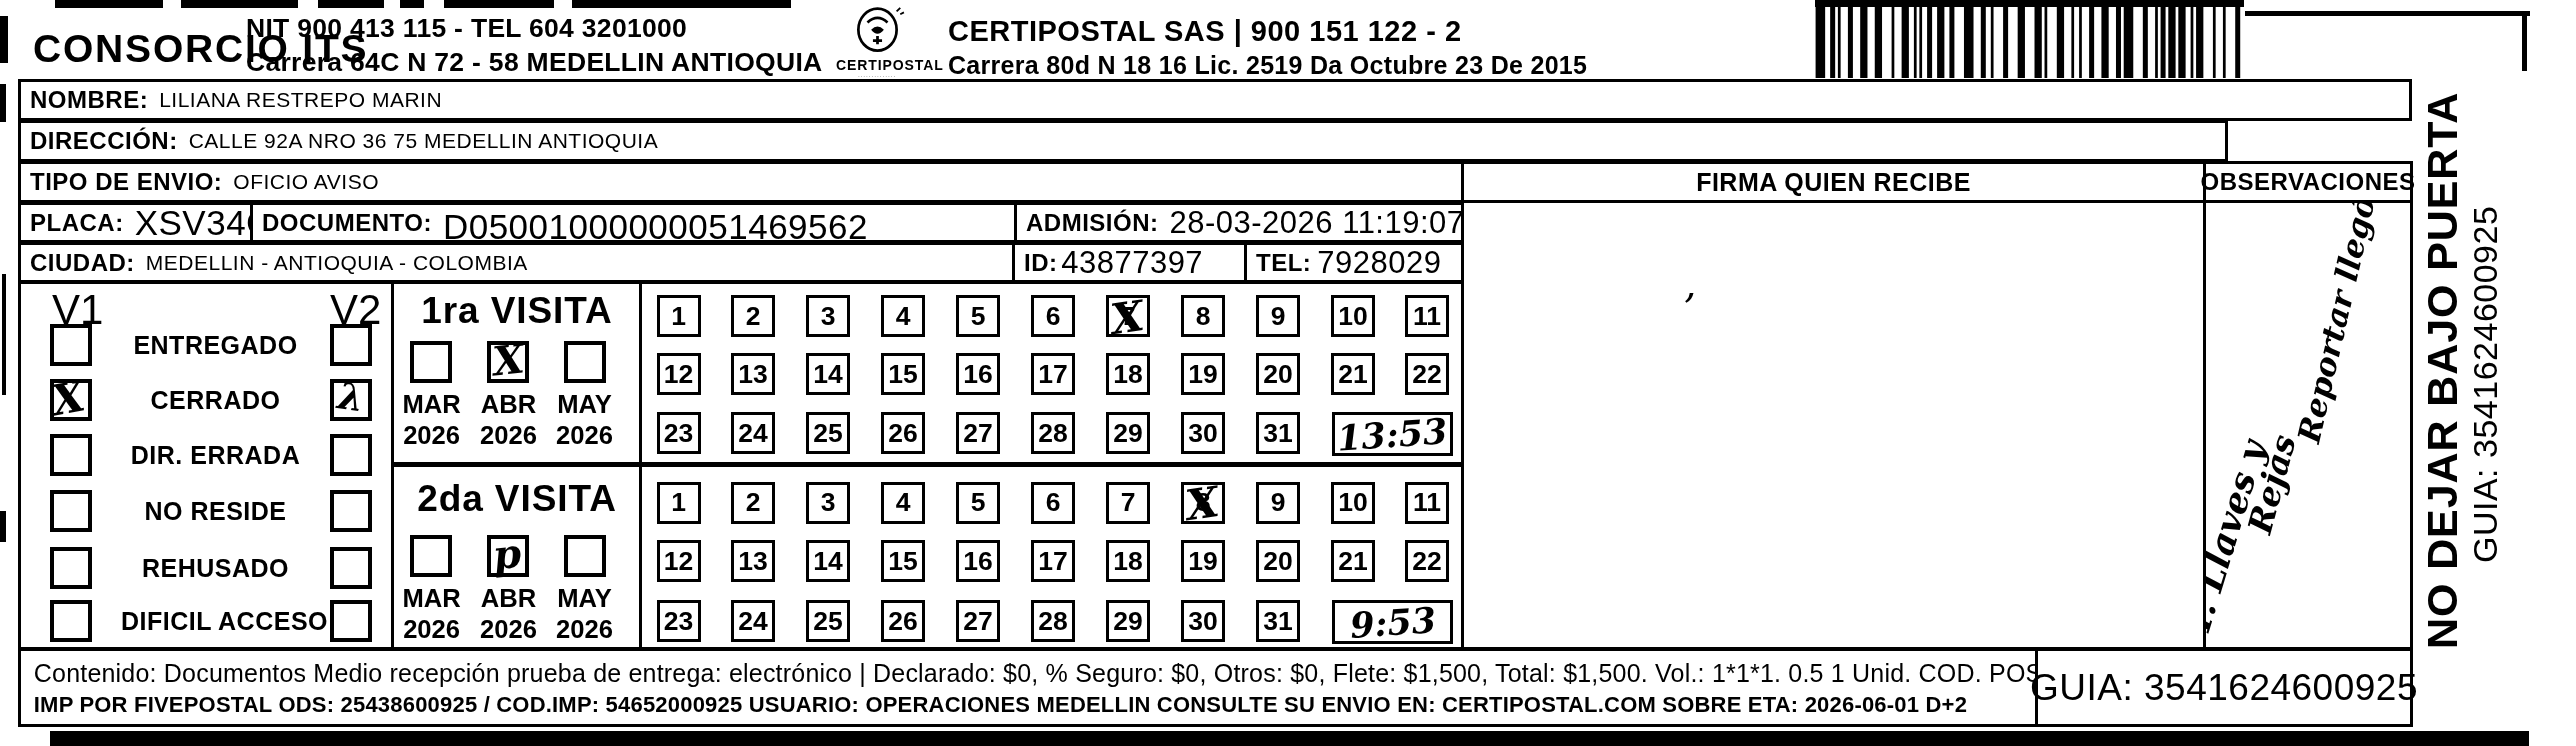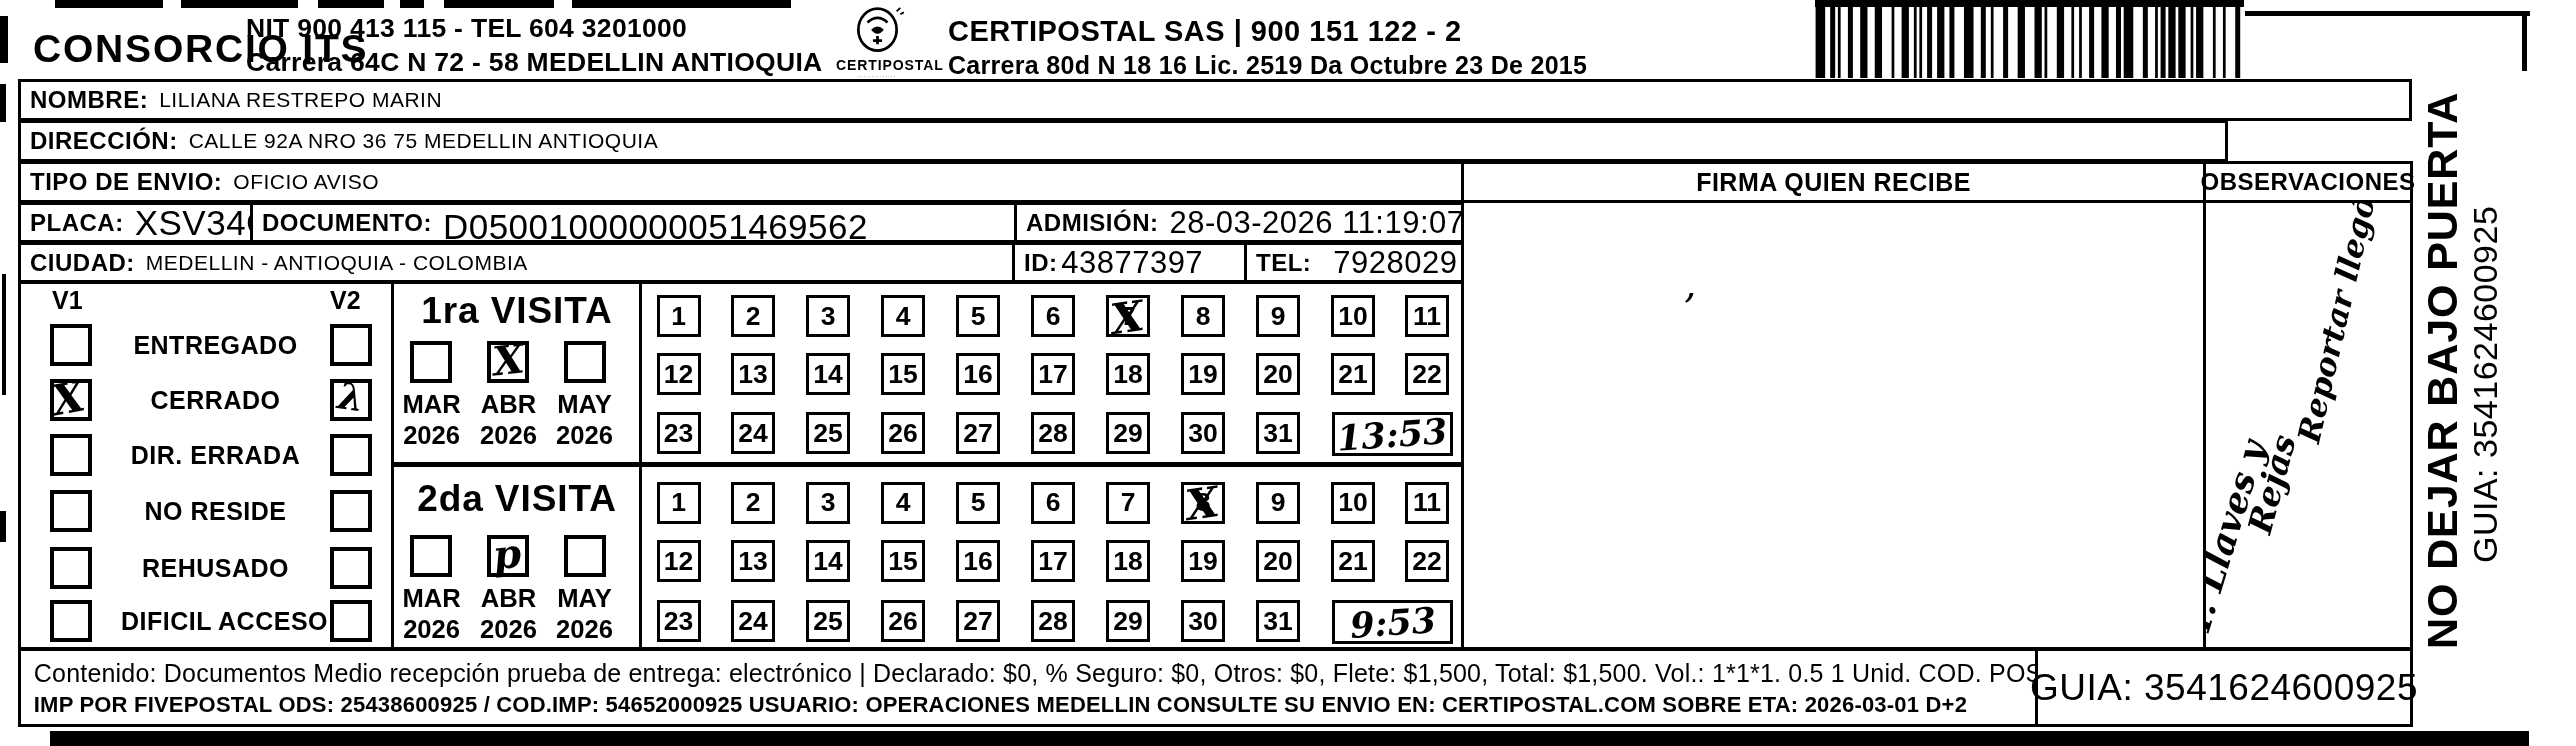--- a/index.html
+++ b/index.html
@@ -14,21 +14,21 @@
   .ink{background:#000;}
   .chk{position:absolute;width:42px;height:42px;border:4.6px solid #000;box-sizing:border-box;background:#fff;}
   .mark{position:absolute;font-family:"DejaVu Serif",serif;font-style:italic;font-weight:700;line-height:1;}
   .daybox{position:absolute;width:44px;height:42px;border:3.7px solid #000;box-sizing:border-box;
           display:flex;align-items:center;justify-content:center;font-size:26.5px;font-weight:700;}
   .daycross{position:absolute;left:1.8px;top:-5.5px;font-family:"DejaVu Serif",serif;font-style:italic;
             font-weight:700;font-size:42px;transform:rotate(-8deg);}
   .timebox{position:absolute;width:121px;height:44px;border:3.7px solid #000;box-sizing:border-box;
            display:flex;align-items:center;justify-content:center;}
   .handtime{font-family:"DejaVu Serif",serif;font-style:italic;font-weight:700;font-size:35px;transform:rotate(-4deg);}
-  .vhdr{position:absolute;font-size:25px;font-weight:700;}
+  .vhdr{position:absolute;font-size:42px;font-weight:400;}
   .statlabel{position:absolute;width:225px;text-align:center;font-size:25px;font-weight:700;line-height:42px;letter-spacing:0.5px;}
   .vtitle{position:absolute;left:0;width:100%;text-align:center;font-size:37px;font-weight:700;letter-spacing:0.9px;}
   .mlabel{position:absolute;width:77px;text-align:center;font-size:25.6px;font-weight:700;}
   .vert{position:absolute;writing-mode:vertical-rl;transform:rotate(180deg);text-align:center;white-space:nowrap;}
   .hand{position:absolute;font-family:"DejaVu Serif",serif;font-style:italic;font-weight:600;
         white-space:nowrap;transform-origin:left center;}
   .hdrinfo{position:absolute;font-weight:700;line-height:34px;font-size:26.5px;letter-spacing:0.3px;white-space:nowrap;}
 </style>
 </head>
 <body>
@@ -145,21 +145,21 @@
   </div>
 
   <div class="cell" style="left:18px;top:242px;width:997px;height:41px;">
     <span class="lbl">CIUDAD:</span>
     <span class="val">MEDELLIN - ANTIOQUIA - COLOMBIA</span>
   </div>
   <div class="cell" style="left:1012px;top:242px;width:236px;height:41px;gap:3.7px;">
     <span class="lbl">ID:</span>
     <span class="val" style="font-size:31px;">43877397</span>
   </div>
-  <div class="cell" style="left:1244px;top:242px;width:221px;height:41px;gap:22px;">
+  <div class="cell" style="left:1244px;top:242px;width:221px;height:41px;gap:6px;">
     <span class="lbl">TEL:</span>
     <span class="val" style="font-size:31px;">7928029</span>
   </div>
 
   <div class="cell" id="status-body" style="left:18px;top:281px;width:376px;height:369px;display:block;padding:0;">
     <span class="vhdr" style="left:31px;top:1.8px;">V1</span>
     <span class="vhdr" style="left:309px;top:1.8px;">V2</span>
   <div class="chk" style="left: 29px; top: 40px;"></div>
       <div class="statlabel" style="left: 82px; top: 40px;">ENTREGADO</div>
       <div class="chk" style="left: 309px; top: 40px;"></div>
@@ -289,21 +289,21 @@
     <span class="abs" style="left:219px;top:82px;font-size:40px;font-family:'DejaVu Serif',serif;font-style:italic;">’</span>
   </div>
   <div class="cell" style="left:2203px;top:200px;width:210px;height:450px;display:block;padding:0;overflow:hidden;">
     <span class="hand" style="left:102px;top:221px;font-size:31px;transform:rotate(-77deg);">Reportar llegó</span>
     <span class="hand" style="left:53px;top:310px;font-size:33px;transform:rotate(-75deg);">Rejas</span>
     <span class="hand" style="left:-16.4px;top:427px;font-size:35px;transform:rotate(-73deg);">M. Llaves y</span>
   </div>
 
   <div class="cell" style="left:18px;top:648px;width:2020px;height:79px;display:block;padding:5.5px 12.8px;white-space:nowrap;">
     <div style="font-size:25px;font-weight:500;line-height:33px;letter-spacing:0.2px;">Contenido: Documentos Medio recepción prueba de entrega: electrónico | Declarado: $0, % Seguro: $0, Otros: $0, Flete: $1,500, Total: $1,500. Vol.: 1*1*1. 0.5 1 Unid. COD. POSTAL: 050005</div>
-    <div style="font-size:22px;font-weight:700;line-height:29px;letter-spacing:0.2px;">IMP POR FIVEPOSTAL ODS: 25438600925 / COD.IMP: 54652000925 USUARIO: OPERACIONES MEDELLIN CONSULTE SU ENVIO EN: CERTIPOSTAL.COM SOBRE ETA: 2026-03-01 D+2</div>
+    <div style="font-size:22px;font-weight:700;line-height:29px;letter-spacing:0.2px;">IMP POR FIVEPOSTAL ODS: 25438600925 / COD.IMP: 54652000925 USUARIO: OPERACIONES MEDELLIN CONSULTE SU ENVIO EN: CERTIPOSTAL.COM SOBRE ETA: 2026-06-01 D+2</div>
   </div>
   <div class="cell" style="left:2035px;top:648px;width:378px;height:79px;justify-content:center;font-size:37px;font-weight:500;letter-spacing:0.5px;">GUIA: 3541624600925</div>
 
   <div class="vert" style="left:2418px;top:73px;height:594px;width:49px;font-size:43px;font-weight:700;letter-spacing:0.9px;">NO DEJAR BAJO PUERTA</div>
   <div class="vert" style="left:2466px;top:110px;height:548px;width:42px;font-size:34px;font-weight:500;letter-spacing:0.5px;">GUIA: 3541624600925</div>
 
 </div>
 
 
 </body></html>

